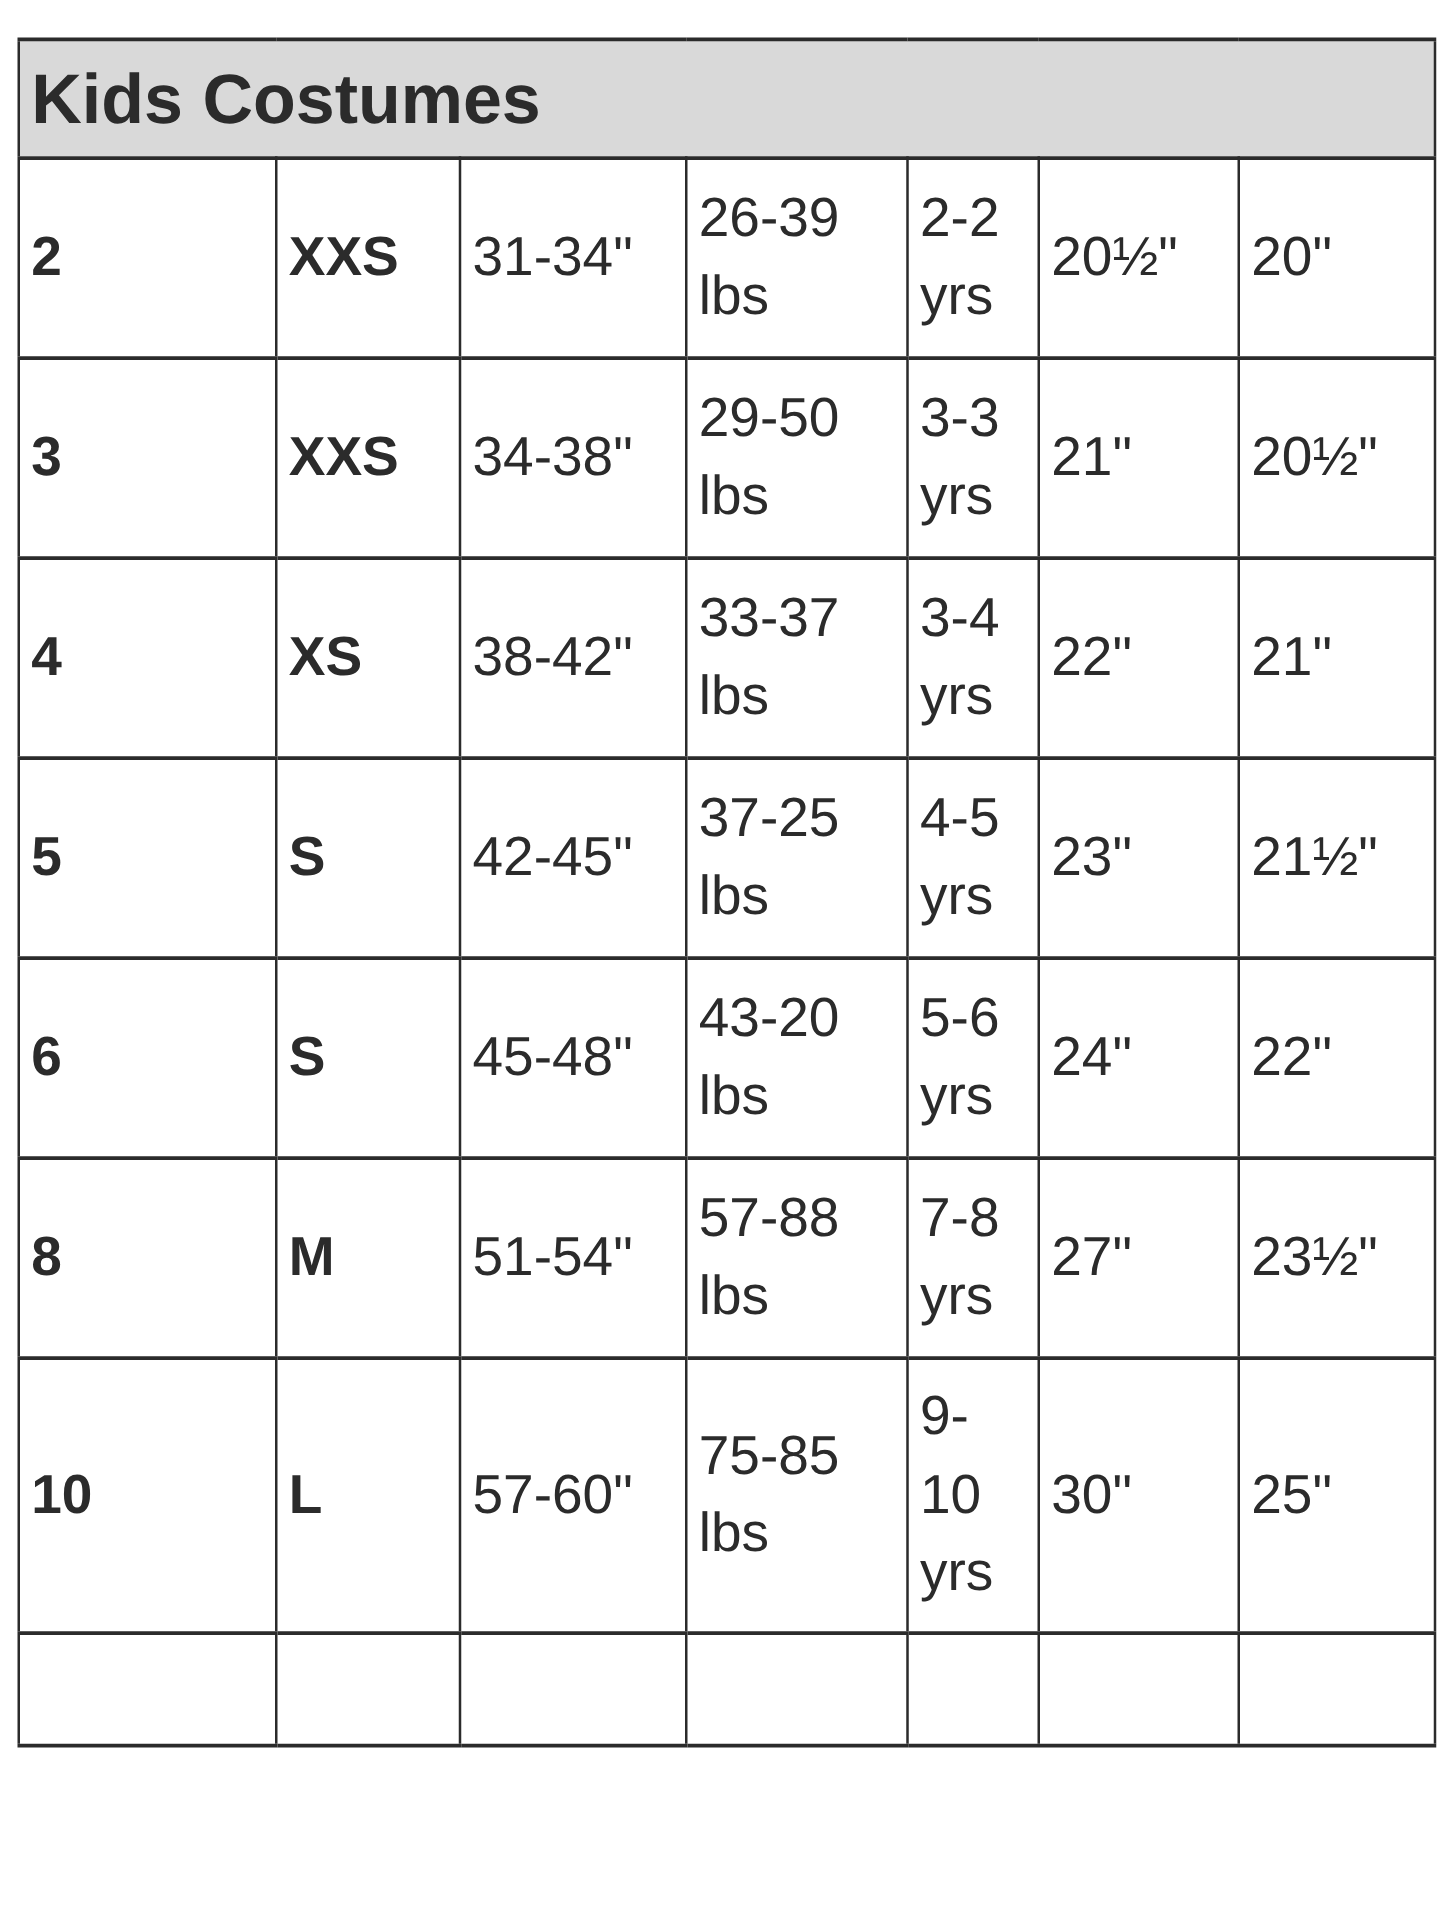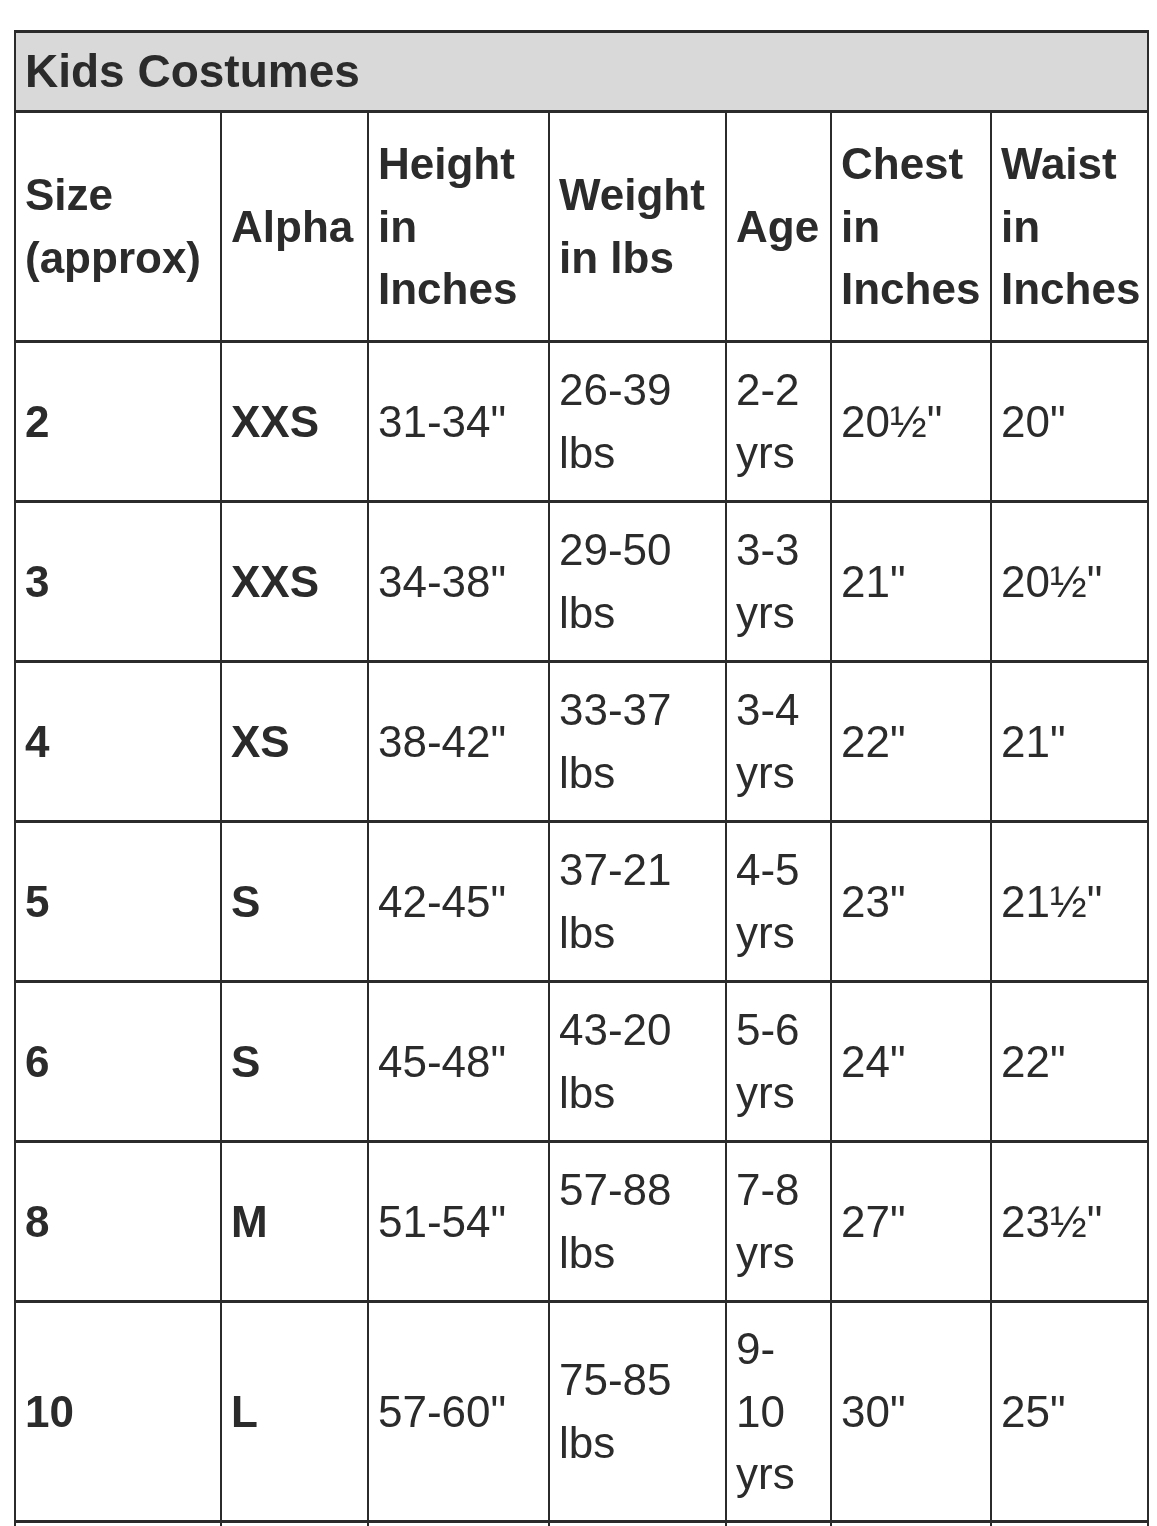--- a/index.html
+++ b/index.html
@@ -35,21 +35,21 @@
     text-align: left;
     white-space: pre-line;
     overflow: hidden;
   }
   tr.title-row {
     height: 72px;
   }
   td.title {
     background: #d9d9d9;
     font-weight: bold;
-    font-size: 46px;
+    font-size: 56px;
     white-space: nowrap;
     padding-left: 11px;
   }
   tr.header-row {
     height: 230px;
   }
   tr.header-row td {
     font-weight: bold;
   }
   tr.data-row {
@@ -77,37 +77,20 @@
     <col style="width:105px">
     <col style="width:160px">
     <col style="width:157px">
   </colgroup>
 
   <tbody>
       <tr class="title-row">
     <td class="title" colspan="7">Kids Costumes</td>
   </tr>
 
-  <tr class="header-row">
-    <td>Size
-(approx)</td>
-    <td>Alpha</td>
-    <td>Height
-in
-Inches</td>
-    <td>Weight
-in lbs</td>
-    <td>Age</td>
-    <td>Chest
-in
-Inches</td>
-    <td>Waist
-in
-Inches</td>
-  </tr>
 
   <tr class="data-row">
     <td class="col-size">2</td>
     <td class="col-alpha">XXS</td>
     <td>31-34"</td>
     <td>26-39
 lbs</td>
     <td>2-2
 yrs</td>
     <td>20½"</td>
@@ -135,21 +118,21 @@
     <td>3-4
 yrs</td>
     <td>22"</td>
     <td>21"</td>
   </tr>
 
   <tr class="data-row">
     <td class="col-size">5</td>
     <td class="col-alpha">S</td>
     <td>42-45"</td>
-    <td>37-21
+    <td>37-25
 lbs</td>
     <td>4-5
 yrs</td>
     <td>23"</td>
     <td>21½"</td>
   </tr>
 
   <tr class="data-row">
     <td class="col-size">6</td>
     <td class="col-alpha">S</td>

